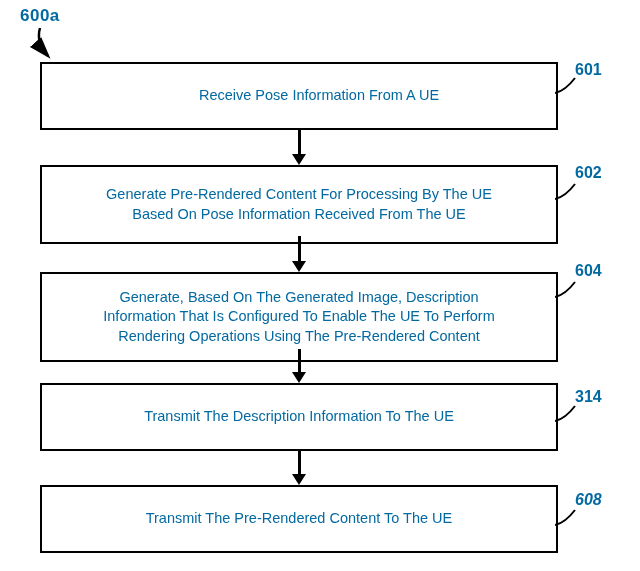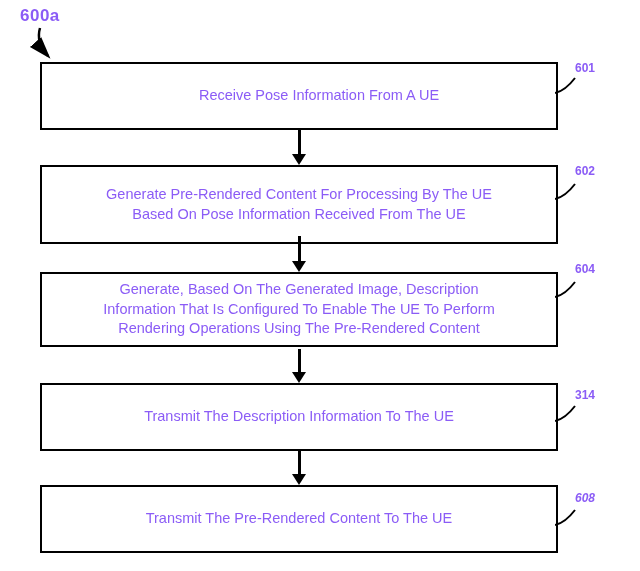--- a/index.html
+++ b/index.html
@@ -6,21 +6,21 @@
     margin: 0;
     padding: 0;
     background: #ffffff;
   }
   #canvas {
     position: relative;
     width: 640px;
     height: 571px;
     background: #ffffff;
     font-family: "Liberation Sans", sans-serif;
-    color: #8b5cf6;
+    color: #0369a1;
     overflow: hidden;
   }
   .figure-label {
     position: absolute;
     left: 20px;
     top: 6px;
     font-size: 17px;
     font-weight: bold;
     letter-spacing: 0.5px;
   }
@@ -39,21 +39,21 @@
     align-items: center;
     justify-content: center;
     text-align: center;
     font-size: 14.5px;
     line-height: 19.5px;
     white-space: pre-line;
     background: #ffffff;
   }
   .s1 { top: 62px;  height: 68px; padding-left: 40px; }
   .s2 { top: 165px; height: 79px; }
-  .s3 { top: 272px; height: 75px; }
+  .s3 { top: 272px; height: 90px; }
   .s4 { top: 383px; height: 68px; }
   .s5 { top: 485px; height: 68px; }
 
   .flow-line {
     position: absolute;
     left: 297.5px;
     width: 3px;
     background: #000000;
   }
   .l1 { top: 130px; height: 26px; }
@@ -71,21 +71,21 @@
     border-top: 11px solid #000000;
   }
   .h1 { top: 154px; }
   .h2 { top: 261px; }
   .h3 { top: 372px; }
   .h4 { top: 474px; }
 
   .ref-label {
     position: absolute;
     left: 575px;
-    font-size: 12px;
+    font-size: 16px;
     font-weight: bold;
   }
   .r1 { top: 61px; }
   .r2 { top: 164px; }
   .r3 { top: 262px; }
   .r4 { top: 388px; }
   .r5 { top: 491px; font-style: italic; }
 
   .ref-tail {
     position: absolute;

